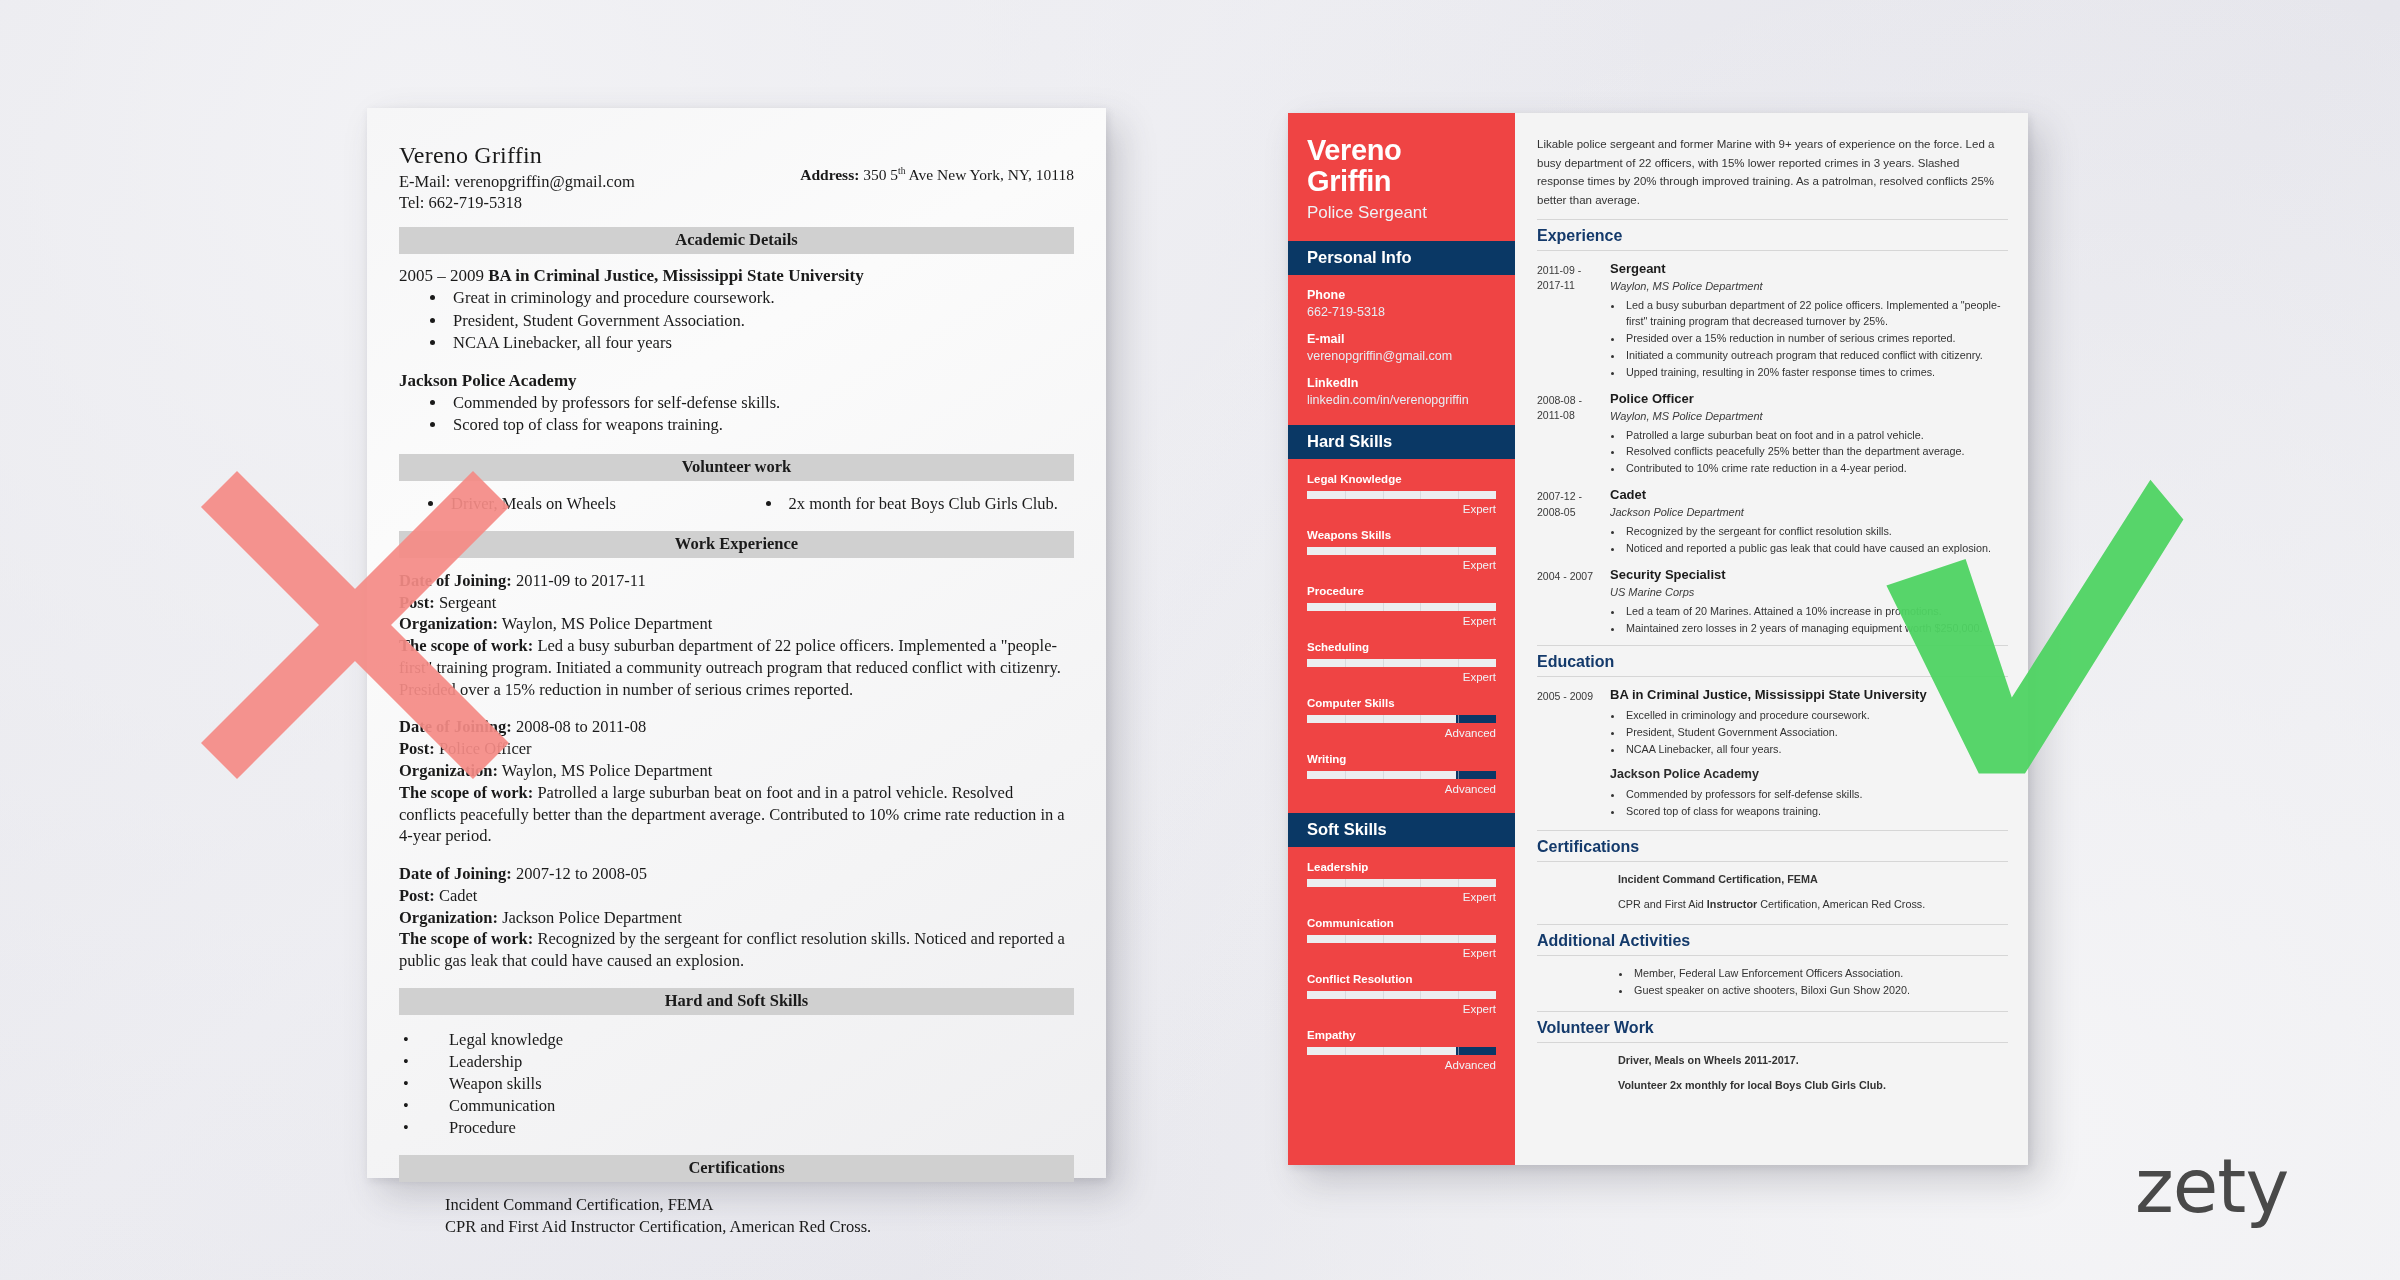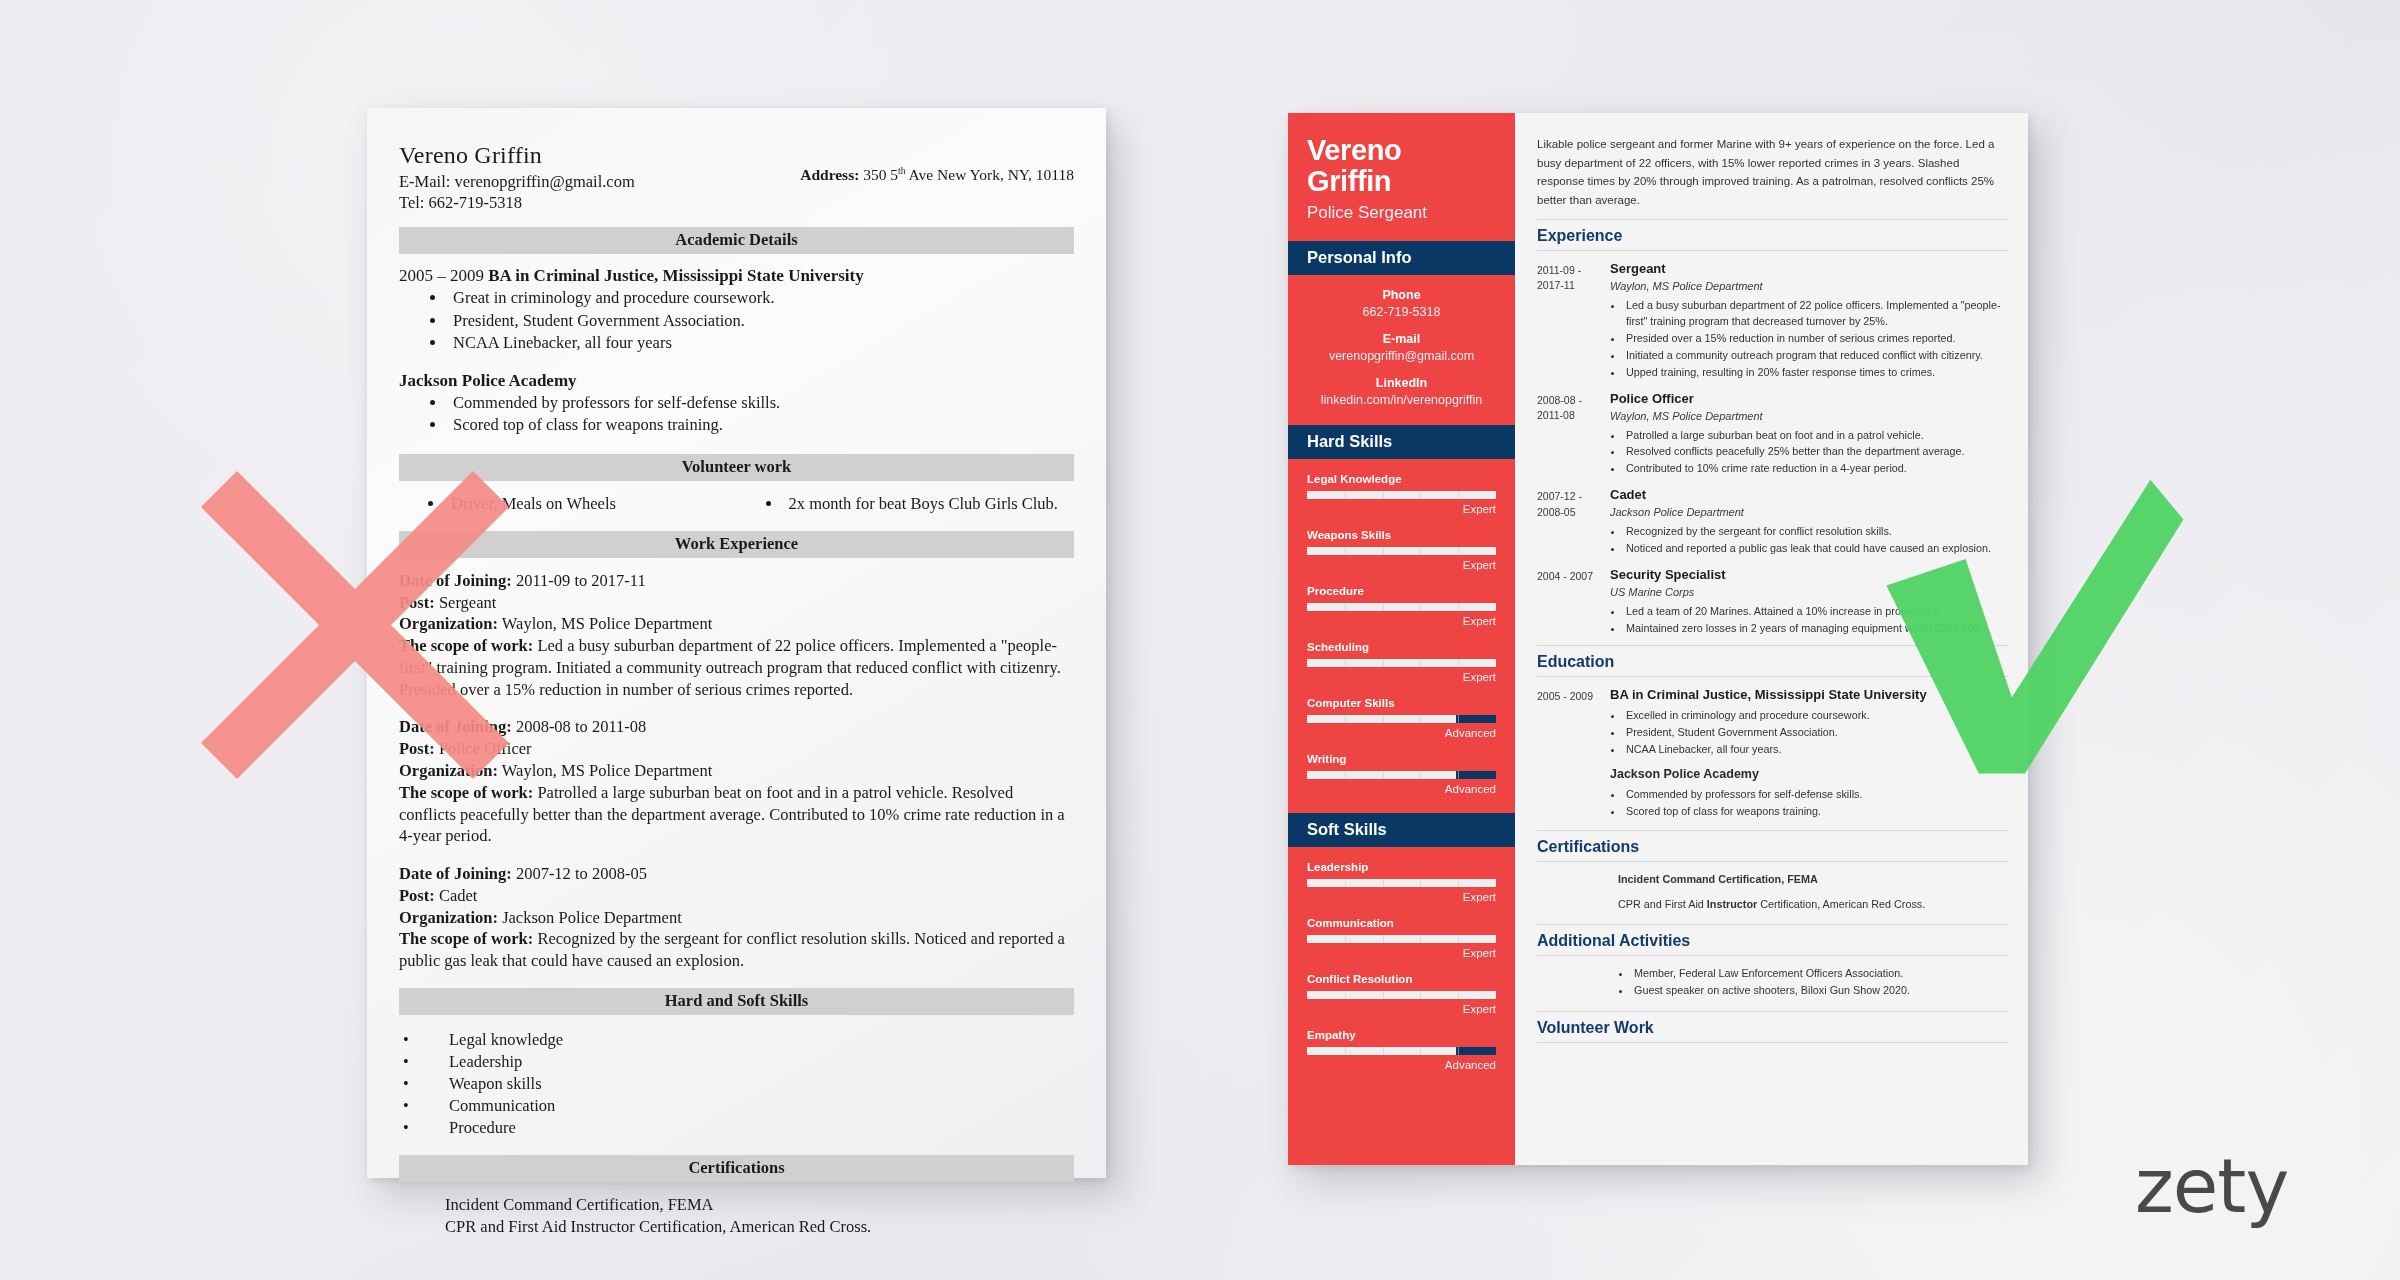--- a/index.html
+++ b/index.html
@@ -58,21 +58,21 @@
     font-family:"Liberation Sans", sans-serif;
   }
   .g-side{ width:227px; background:#ef4444; color:#fff; padding:0 0 14px 0;}
   .g-side-inner{ padding:22px 19px 0 19px;}
   .g-name{ font-size:29px; font-weight:bold; line-height:1.06; letter-spacing:-.4px;}
   .g-title{ font-size:17px; margin-top:7px; color:#eef2f6;}
   .g-sechead{
     background:#0a3865; font-size:16.5px; font-weight:bold;
     padding:7px 19px 8px 19px; margin-top:18px;
   }
-  .g-fields{ padding:0 19px;text-align:center;}
+  .g-fields{ padding:0 19px;}
   .g-flabel{ font-size:12.5px; font-weight:bold; margin-top:13px;}
   .g-fval{ font-size:12.5px; margin-top:3px; color:#e6edf4; word-break:break-all;}
   .g-skill{ padding:0 19px; }
   .g-sklabel{ font-size:11.5px; font-weight:bold; margin-top:14px;}
   .g-track{ height:8px; background:#0a3766; margin-top:6px; position:relative;}
   .g-fill{ height:8px; background:#eceef0; }
   .g-tick{ position:absolute; top:0; width:1px; height:8px; background:#c9ccd0; opacity:.55;}
   .g-lvl{ font-size:11.5px; text-align:right; margin-top:4px; color:#f0f4f8;}
 
   .g-main{ flex:1; padding:22px 20px 0 22px; color:#2b2b2b;}
@@ -420,20 +420,24 @@
 
     <div class="g-h2" style="margin-top:12px">Additional Activities</div>
     <div class="g-indent">
       <ul class="g-ul" style="margin-top:9px">
         <li>Member, Federal Law Enforcement Officers Association.</li>
         <li>Guest speaker on active shooters, Biloxi Gun Show 2020.</li>
       </ul>
     </div>
 
     <div class="g-h2" style="margin-top:12px">Volunteer Work</div>
+    <div class="g-indent">
+      <div class="g-plain b">Driver, Meals on Wheels 2011-2017.</div>
+      <div class="g-plain b">Volunteer 2x monthly for local Boys Club Girls Club.</div>
+    </div>
   </div>
 </div>
 
 <svg class="mark x-mark" viewBox="0 0 100 100">
   <line x1="10" y1="10" x2="90" y2="90" stroke="#f58b86" stroke-width="15" stroke-linecap="butt"></line>
   <line x1="90" y1="10" x2="10" y2="90" stroke="#f58b86" stroke-width="15" stroke-linecap="butt"></line>
 </svg>
 
 <svg class="mark v-mark" viewBox="0 0 100 100">
   <polygon points="8,38 32,30 46,72 88,6 98,18 50,95 36,95" fill="#4fd463"></polygon>

